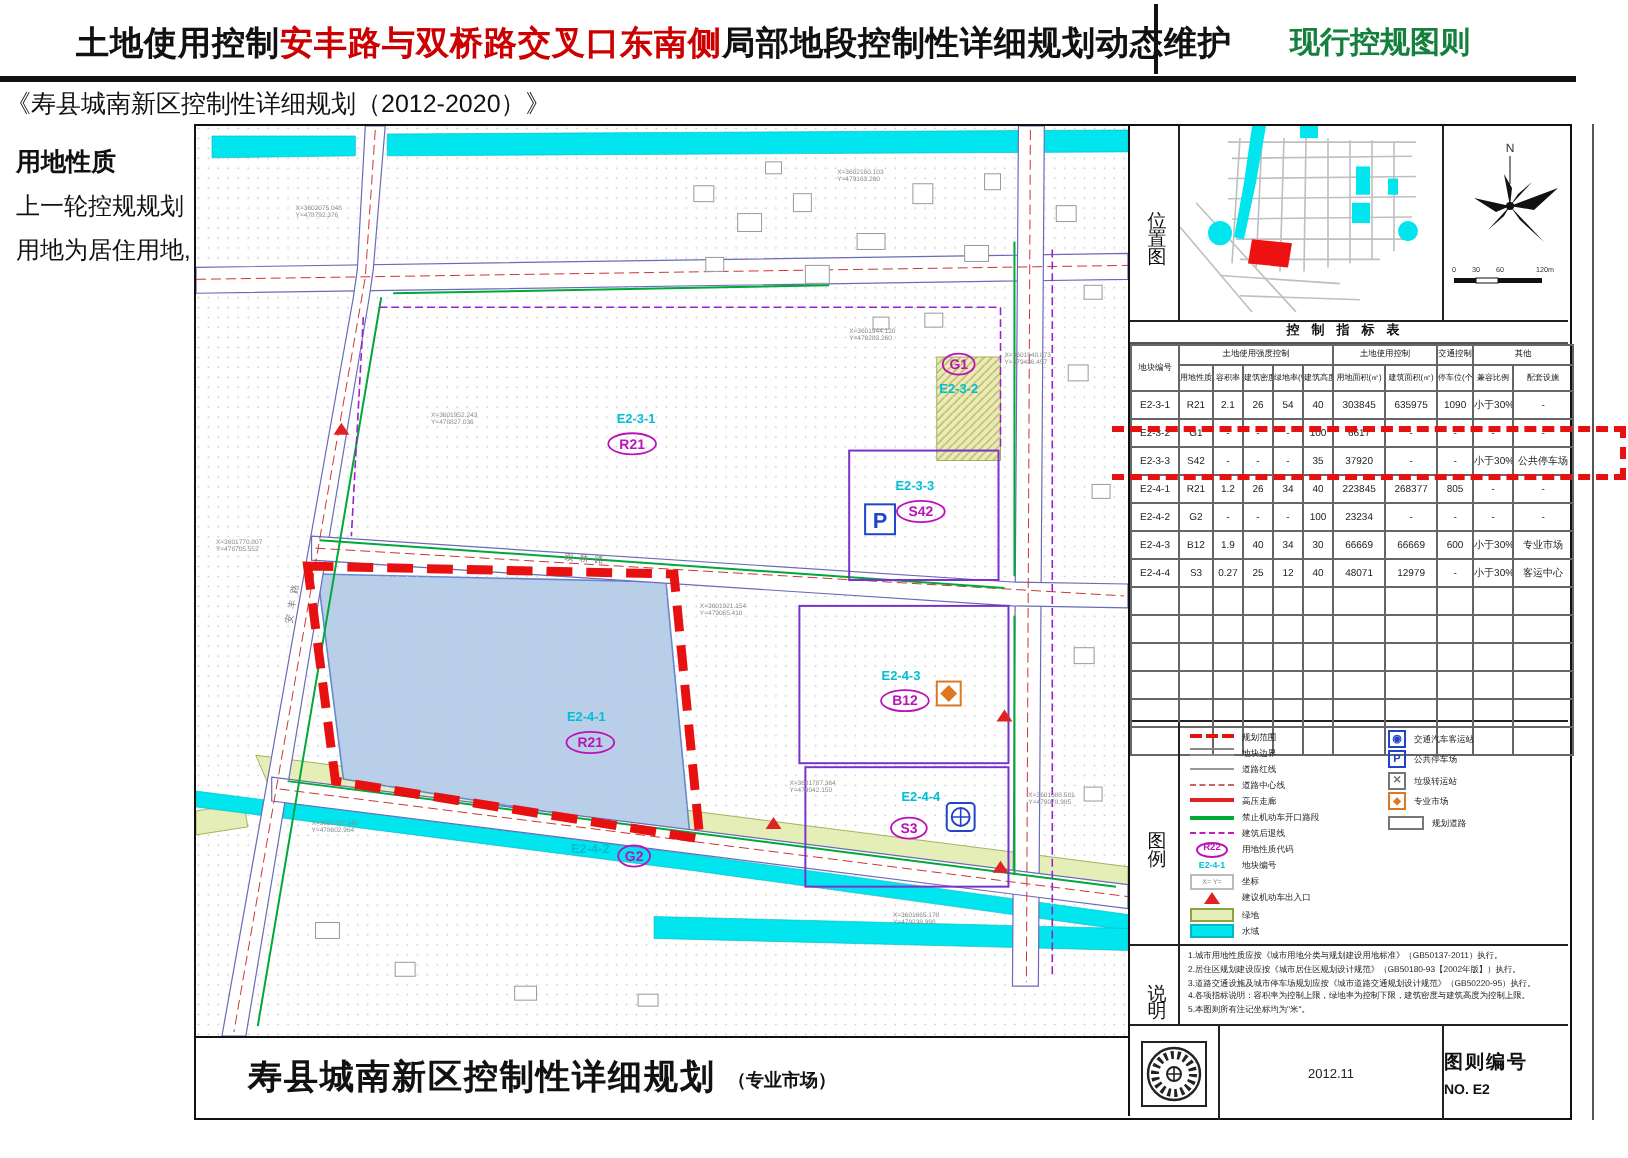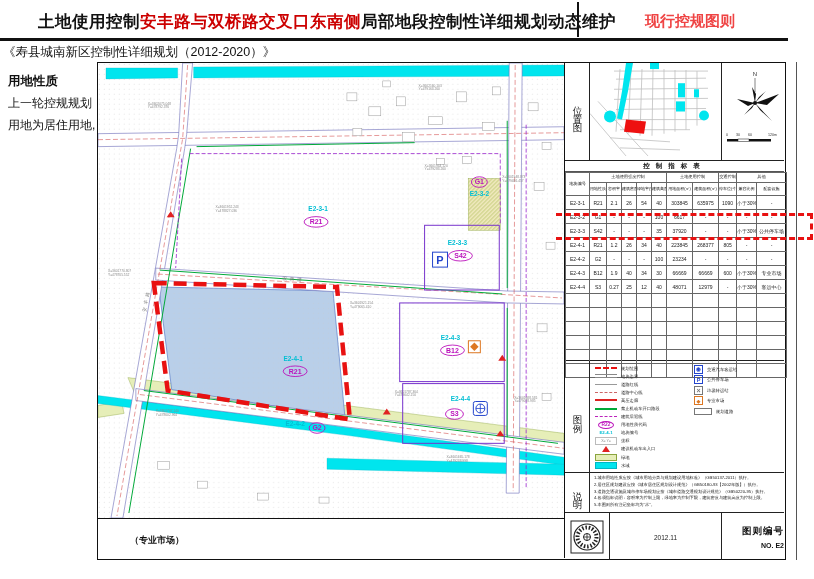--- a/index.html
+++ b/index.html
@@ -1,21 +1,21 @@
 <!DOCTYPE html>
 <html><head>
 <meta charset="utf-8">
 <style>
   html,body{margin:0;padding:0;background:#fff;}
   #page{position:relative;width:814px;height:579px;background:#fff;overflow:hidden;
         font-family:"Liberation Sans",sans-serif;color:#111;}
   
   .h-title{position:absolute;left:38px;top:11px;font-size:16.5px;font-weight:bold;letter-spacing:.5px;white-space:nowrap;}
   .h-red{color:#cc0000;}
-  .h-badge{position:absolute;left:615px;top:12px;width:150px;text-align:center;color:#ef4444;font-size:15px;font-weight:bold;}
+  .h-badge{position:absolute;left:615px;top:12px;width:150px;text-align:center;color:#15803d;font-size:15px;font-weight:bold;}
   .h-vline{position:absolute;left:577px;top:2px;width:2px;height:35px;background:#111;}
   .h-rule{position:absolute;left:0;top:38px;width:788px;height:3px;background:#111;}
   .subtitle{position:absolute;left:3px;top:44px;font-size:12.5px;font-weight:normal;}
   
   .sb{position:absolute;left:8px;top:70px;width:88px;font-size:12px;line-height:22px;}
   .sb .sb-h{font-weight:bold;font-size:12.5px;}
   
   .sheet{position:absolute;left:97px;top:62px;width:689px;height:498px;border:1.5px solid #111;box-sizing:border-box;background:#fff;}
   .edge-line{position:absolute;left:796px;top:62px;width:1px;height:498px;background:#555;}
   
@@ -74,21 +74,21 @@
   
   .notes-body{flex:1;padding:2px 4px;box-sizing:border-box;}
   #notes-list{margin:0;padding:0;list-style:none;}
   #notes-list li{font-size:4.2px;line-height:1.62;color:#222;white-space:nowrap;overflow:hidden;}
   
   .sec-footer{border-bottom:none;height:47px;align-items:stretch;}
   .logo-cell{flex:0 0 44px;display:flex;align-items:center;justify-content:center;border-right:1px solid #222;}
   .inst-cell{flex:1;display:flex;flex-direction:column;align-items:center;justify-content:center;border-right:1px solid #222;}
   .inst-name{font-size:10.5px;font-weight:bold;letter-spacing:.5px;}
   .inst-date{font-size:6.5px;margin-top:2px;color:#222;}
-  .sheet-cell{flex:0 0 62px;display:flex;flex-direction:column;align-items:flex-end;justify-content:center;}
+  .sheet-cell{flex:0 0 62px;display:flex;flex-direction:column;align-items:flex-start;justify-content:center;}
   .sheet-label{font-size:9.5px;font-weight:bold;letter-spacing:1px;}
   .sheet-no{font-size:7px;font-weight:bold;margin-top:4px;}
   
   .row-hl{position:absolute;left:556px;top:213px;width:254px;height:21px;border:3.5px dashed #e81111;border-left:none;z-index:50;pointer-events:none;}
   
   .lbl-code{font-family:"Liberation Sans",sans-serif;font-size:6.5px;font-weight:bold;fill:#00bfd4;text-anchor:middle;}
   .lbl-zone{font-family:"Liberation Sans",sans-serif;font-size:7px;font-weight:bold;fill:#bb11bb;text-anchor:middle;}
   .lbl-zone-oval{fill:none;stroke:#bb11bb;stroke-width:.9;}
   .lbl-coord{font-family:"Liberation Sans",sans-serif;font-size:3.3px;fill:#8a8a8a;}
   .road-name{font-family:"Liberation Sans",sans-serif;font-size:4.6px;fill:#777;letter-spacing:3px;}
@@ -263,20 +263,21 @@
             <text x="354" y="278" class="lbl-code">E2-4-3</text>
             <ellipse cx="356" cy="288.6" rx="12" ry="5.3" class="lbl-zone-oval"></ellipse>
             <text x="356" y="291" class="lbl-zone">B12</text>
             <text x="364" y="339" class="lbl-code">E2-4-4</text>
             <ellipse cx="358" cy="352.6" rx="9" ry="5.3" class="lbl-zone-oval"></ellipse>
             <text x="358" y="355" class="lbl-zone">S3</text>
           </g>
       </svg>
 
       <div class="map-title">
+        <span class="mt-main">寿县城南新区控制性详细规划</span>
         <span class="mt-note">（专业市场）</span>
       </div>
     </div>
 
     <div class="panel">
 
       <div class="sec" style="height:98px">
         <div class="sec-label">
             <span>位置图</span>
           </div>

